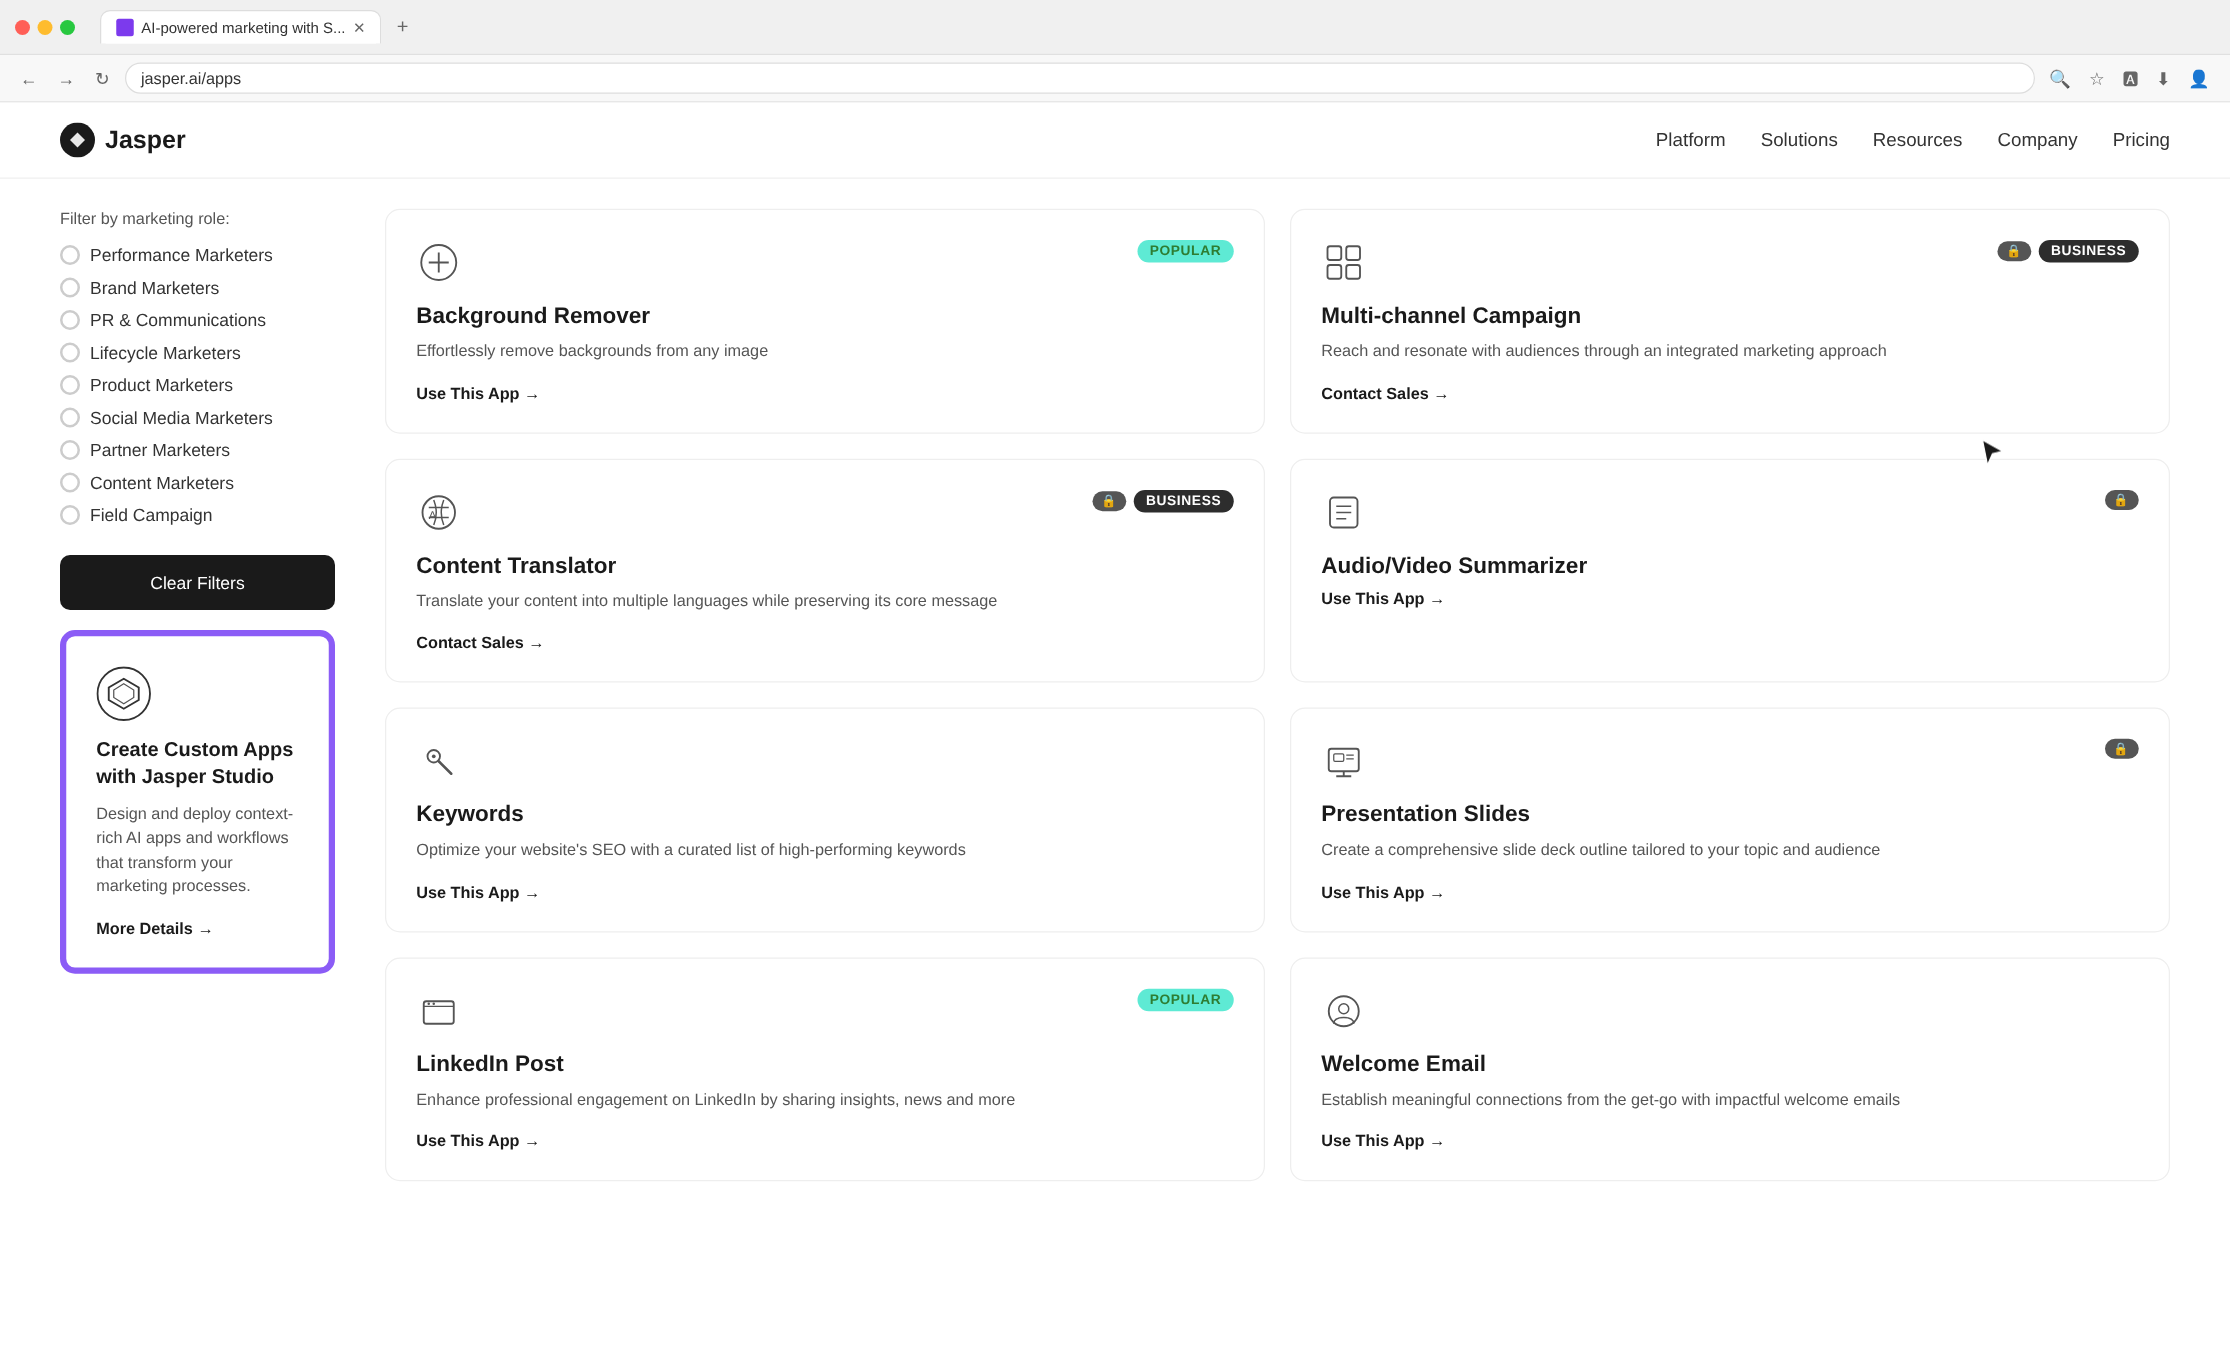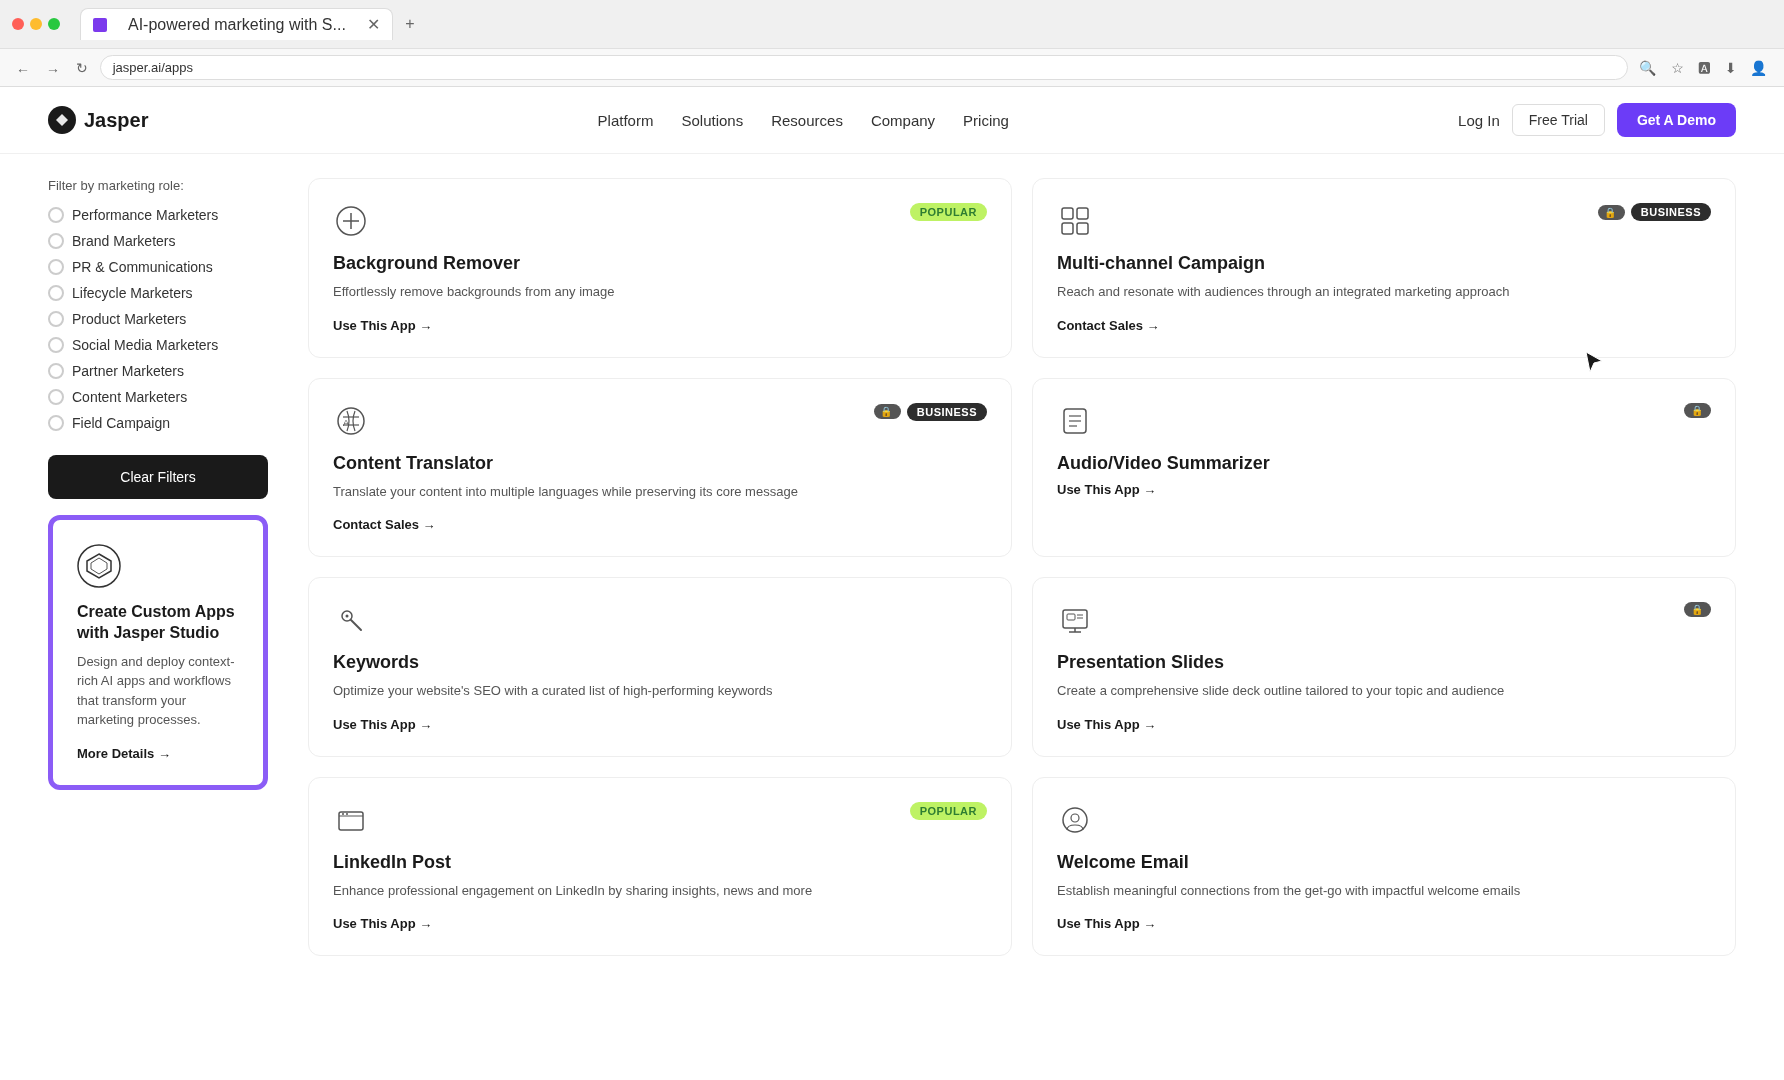--- a/index.html
+++ b/index.html
@@ -7,21 +7,21 @@
 
     
     .browser-chrome { background: #f0f0f0; border-bottom: 1px solid #ddd; }
     .browser-titlebar { display: flex; align-items: center; padding: 8px 12px; gap: 8px; }
     .browser-dots { display: flex; gap: 6px; }
     .browser-dot { width: 12px; height: 12px; border-radius: 50%; }
     .dot-red { background: #ff5f57; }
     .dot-yellow { background: #febc2e; }
     .dot-green { background: #28c840; }
     .browser-tab-bar { display: flex; align-items: center; padding: 0 12px; gap: 4px; }
-    .browser-tab { display: flex; align-items: center; gap: 21px; background: #fff; border-radius: 8px 8px 0 0; padding: 6px 12px; font-size: 16px; color: #333; min-width: 180px; border: 1px solid #ddd; border-bottom: none; }
+    .browser-tab { display: flex; align-items: center; gap: 6px; background: #fff; border-radius: 8px 8px 0 0; padding: 6px 12px; font-size: 12px; color: #333; min-width: 180px; border: 1px solid #ddd; border-bottom: none; }
     .browser-tab-icon { width: 14px; height: 14px; background: #7c3aed; border-radius: 2px; }
     .browser-tab-close { margin-left: auto; color: #666; cursor: pointer; }
     .browser-tab-new { background: none; border: none; color: #666; font-size: 16px; cursor: pointer; padding: 4px 8px; }
     .browser-toolbar { display: flex; align-items: center; padding: 6px 12px; gap: 8px; background: #f8f8f8; border-top: 1px solid #e0e0e0; }
     .browser-nav-btn { background: none; border: none; color: #666; cursor: pointer; padding: 4px; font-size: 14px; border-radius: 4px; }
     .browser-address-bar { flex: 1; display: flex; align-items: center; background: #fff; border: 1px solid #ddd; border-radius: 20px; padding: 4px 12px; font-size: 13px; color: #333; }
     .browser-toolbar-right { display: flex; gap: 6px; align-items: center; }
     .browser-icon-btn { background: none; border: none; cursor: pointer; color: #666; font-size: 14px; padding: 4px; }
 
     
@@ -61,21 +61,21 @@
 
     
     .apps-grid { flex: 1; display: grid; grid-template-columns: 1fr 1fr; gap: 20px; align-content: start; }
 
     
     .app-card { border: 1px solid #eee; border-radius: 12px; padding: 24px; background: #fff; position: relative; }
     .app-card-header { display: flex; align-items: flex-start; justify-content: space-between; margin-bottom: 14px; }
     .app-icon { width: 36px; height: 36px; display: flex; align-items: center; justify-content: center; }
     .app-badge { display: flex; align-items: center; gap: 6px; }
     .badge { padding: 3px 10px; border-radius: 20px; font-size: 11px; font-weight: 700; letter-spacing: 0.5px; }
-    .badge-popular { background: #bef264; color: #2e7d32; }
+    .badge-popular { background: #5eead4; color: #2e7d32; }
     .badge-business { background: #2d2d2d; color: #fff; }
     .badge-dark { background: #2d2d2d; color: #fff; }
     .app-card-title { font-size: 18px; font-weight: 700; color: #1a1a1a; margin-bottom: 8px; }
     .app-card-desc { font-size: 13px; color: #555; line-height: 1.5; margin-bottom: 16px; }
     .app-card-action { background: none; border: none; font-size: 13px; font-weight: 600; color: #1a1a1a; cursor: pointer; display: flex; align-items: center; gap: 4px; }
 
     
     .cursor { position: fixed; right: 180px; top: 350px; width: 20px; height: 24px; pointer-events: none; z-index: 9999; }
 
     
@@ -127,25 +127,20 @@
       </svg>
       <span>Jasper</span>
     </div>
     <div class="navbar-nav">
       <a class="nav-link">Platform</a>
       <a class="nav-link">Solutions</a>
       <a class="nav-link">Resources</a>
       <a class="nav-link">Company</a>
       <a class="nav-link">Pricing</a>
     </div>
-    <div class="navbar-actions">
-      <button class="btn-login">Log In</button>
-      <button class="btn-free-trial">Free Trial</button>
-      <button class="btn-demo">Get A Demo</button>
-    </div>
   </nav>
 
   <div class="main-content">
 
     <aside class="sidebar">
 
       <div class="filter-label">Filter by marketing role:</div>
 
       <ul class="filter-list">
         <li class="filter-item">

